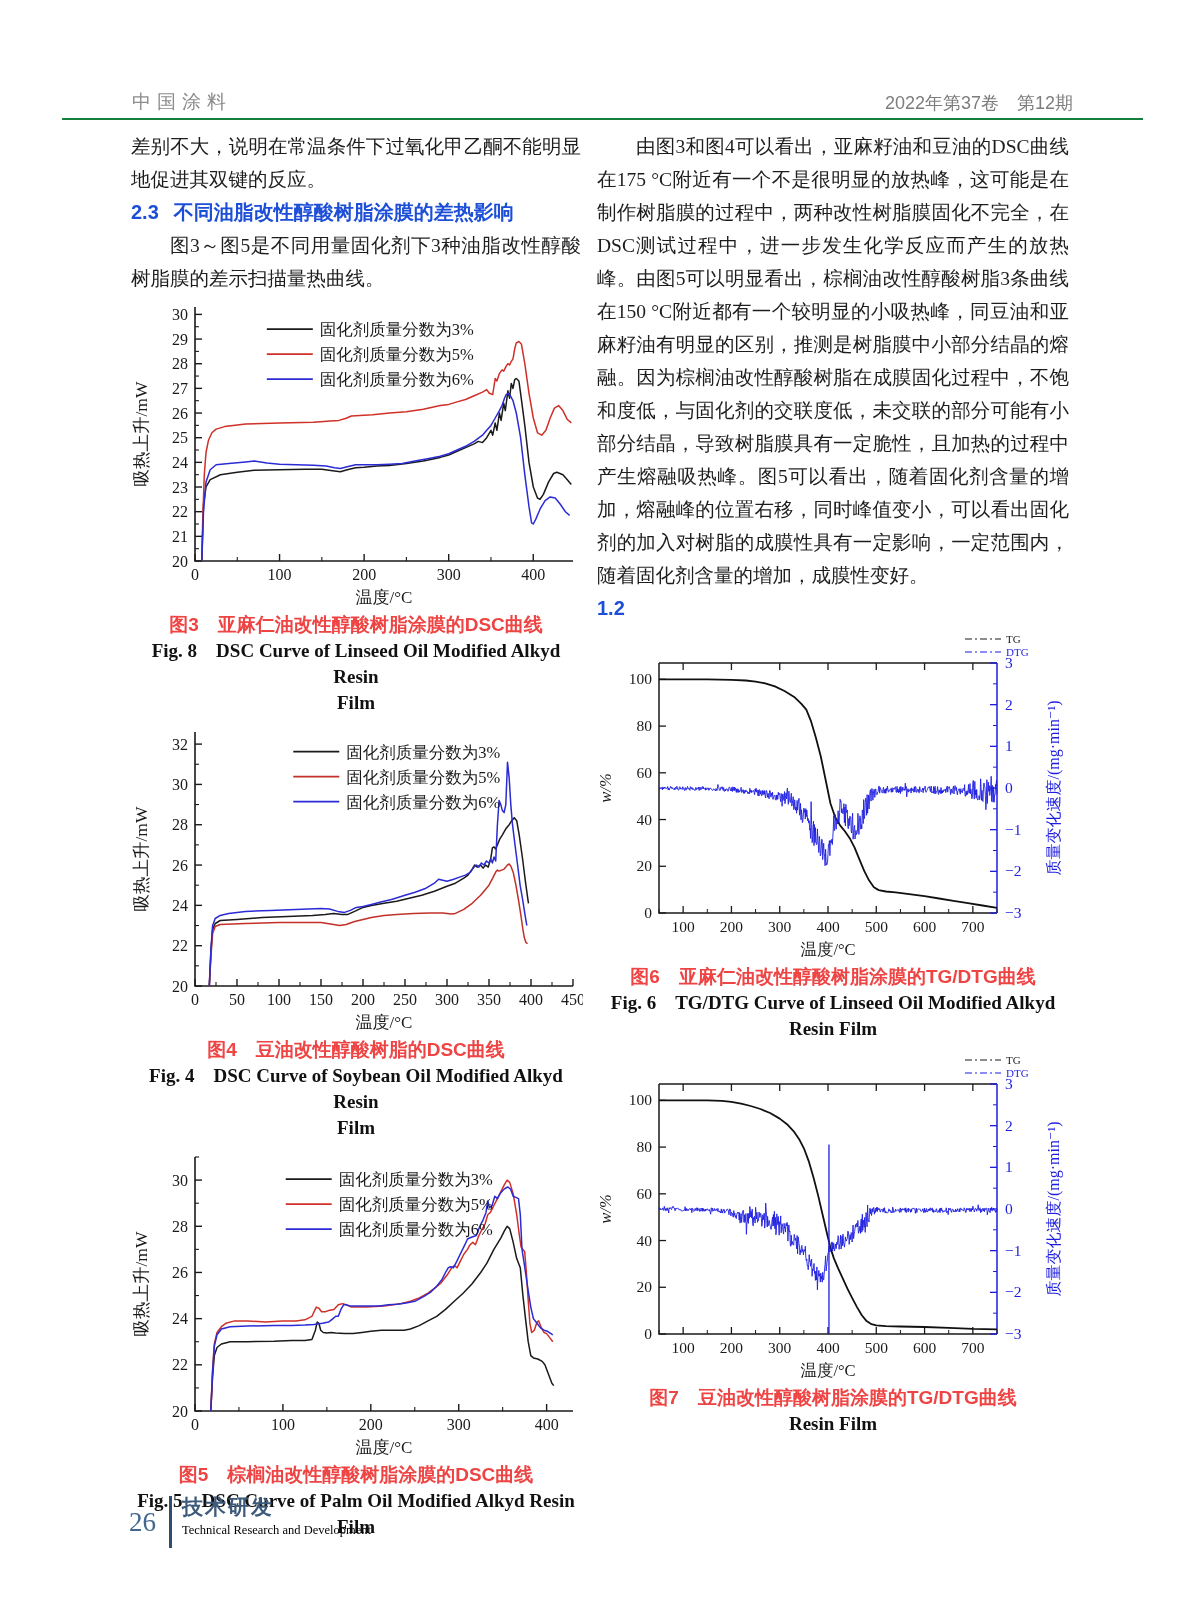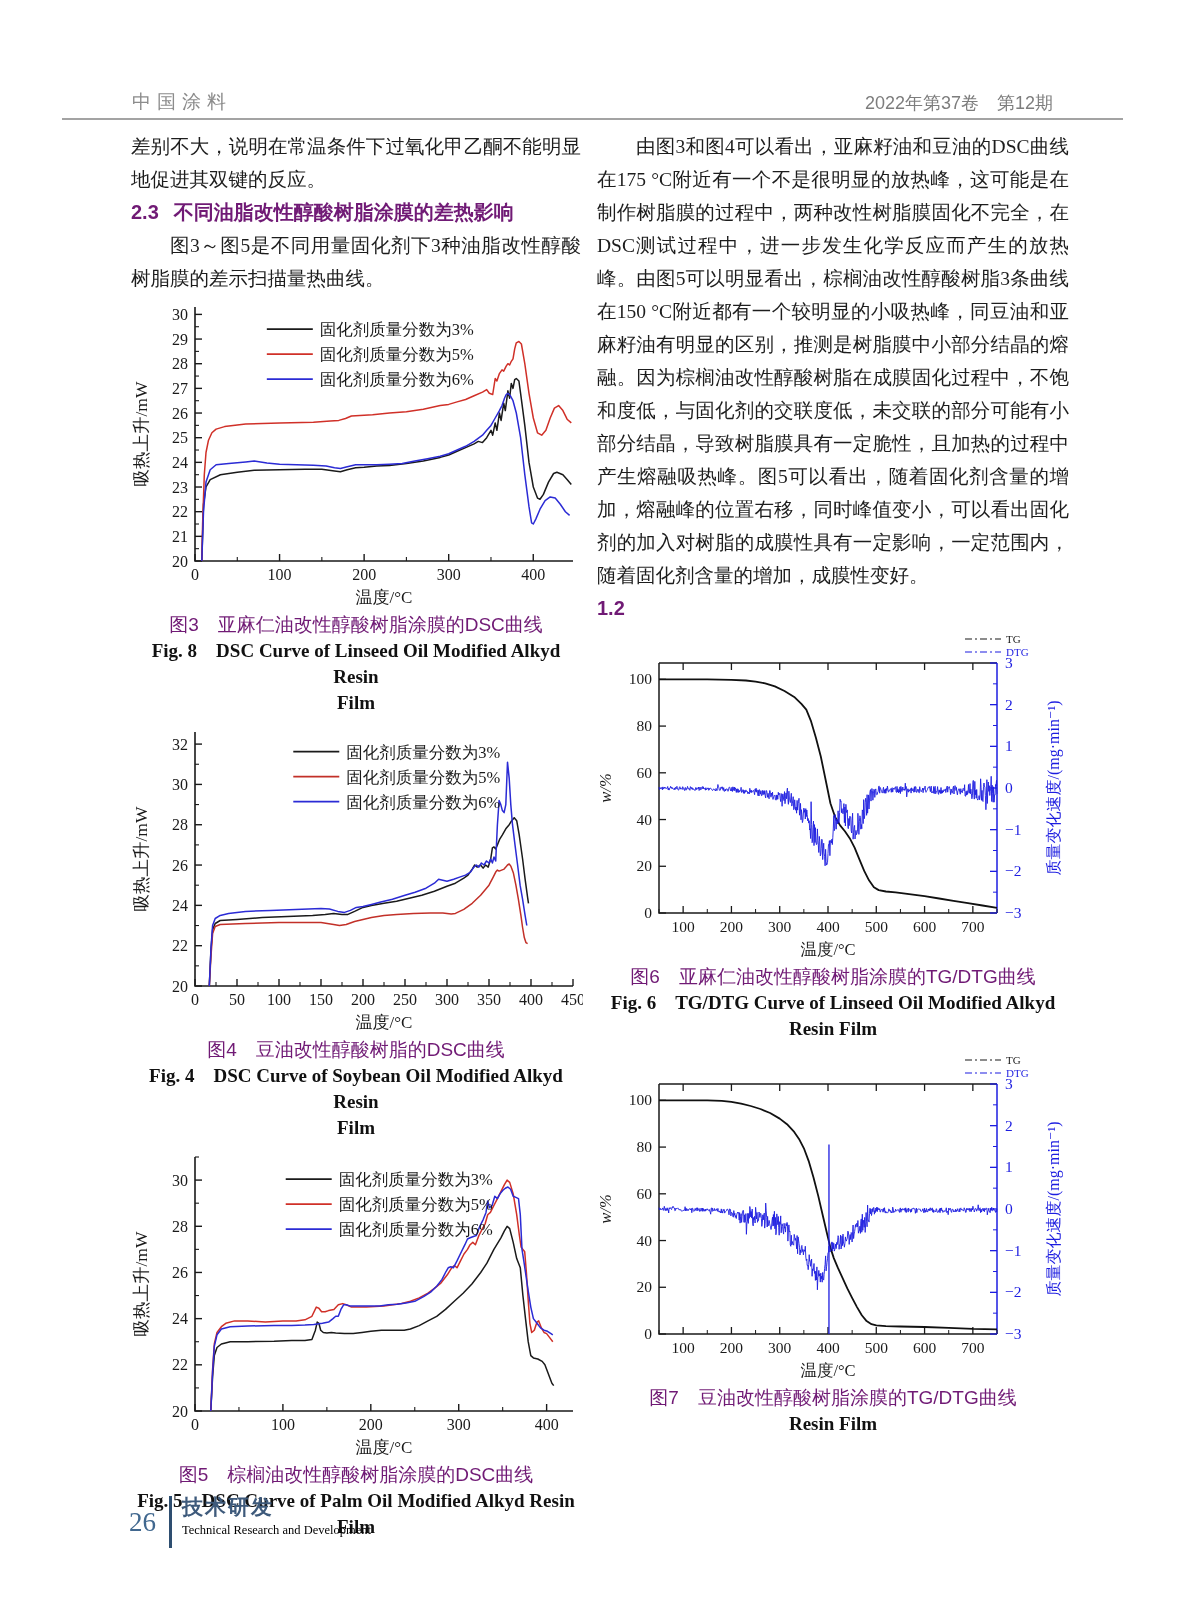--- a/index.html
+++ b/index.html
@@ -1,35 +1,35 @@
 <!DOCTYPE html>
 <html><head>
 <meta charset="utf-8">
 <style>
   html,body{margin:0;padding:0;background:#ededed;}
   .page{position:relative;width:1187px;height:1600px;margin:0 auto;background:#ffffff;
         font-family:"Liberation Serif","DejaVu Serif",serif;color:#1d1d1d;overflow:hidden;}
   
-  .header{position:absolute;left:62px;right:64px;top:86px;height:32px;border-bottom:2px solid #a3a3a3;}
+  .header{position:absolute;left:62px;right:44px;top:86px;height:32px;border-bottom:2px solid #15803d;}
   .header-journal{position:absolute;left:70px;top:3px;font-size:19px;color:#8c8c8c;letter-spacing:6px;
         font-family:"Liberation Sans","DejaVu Sans",sans-serif;}
   .header-issue{position:absolute;right:70px;top:5px;font-size:18px;color:#7d7d7d;
         font-family:"Liberation Sans","DejaVu Sans",sans-serif;}
   
   .col-left{position:absolute;left:131px;top:130px;width:450px;}
   .col-right{position:absolute;left:597px;top:130px;width:472px;}
   p.body{font-size:19.5px;line-height:33px;text-align:justify;margin:0;}
   p.indent{text-indent:2em;}
-  .h2{font-family:"Liberation Sans","DejaVu Sans",sans-serif;font-weight:bold;color:#701a75;
+  .h2{font-family:"Liberation Sans","DejaVu Sans",sans-serif;font-weight:bold;color:#1d4ed8;
       font-size:20px;line-height:33px;margin:0;display:flex;gap:15px;align-items:baseline;}
   
   figure{margin:6px 0 10px 0;text-align:center;}
   figure svg{display:block;margin:0 auto;}
   figcaption{margin-top:2px;}
-  .cap-cn{font-family:"Liberation Sans","DejaVu Sans",sans-serif;font-weight:normal;font-size:19px;line-height:27px;color:#701a75;}
+  .cap-cn{font-family:"Liberation Sans","DejaVu Sans",sans-serif;font-weight:bold;font-size:19px;line-height:27px;color:#ef4444;}
   .cap-en{font-family:"Liberation Serif","DejaVu Serif",serif;font-weight:bold;font-size:19px;line-height:26px;color:#111;}
   
   .footer{position:absolute;left:129px;top:1494px;display:flex;align-items:flex-start;}
   .page-num{font-size:27px;color:#41688f;margin-top:13px;}
   .footer-bar{width:3px;height:52px;background:#2e4e70;margin:2px 10px 0 13px;}
   .sec-cn{font-size:21px;font-weight:bold;color:#3e5a7b;line-height:26px;
           font-family:Liberation Sans, sans-serif;letter-spacing:2px;}
   .sec-en{font-size:12.5px;color:#000000;line-height:20px;}
 </style>
 </head>

